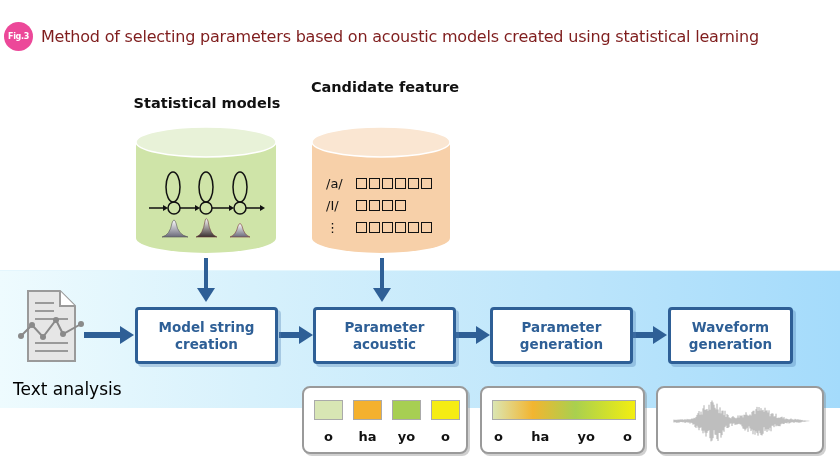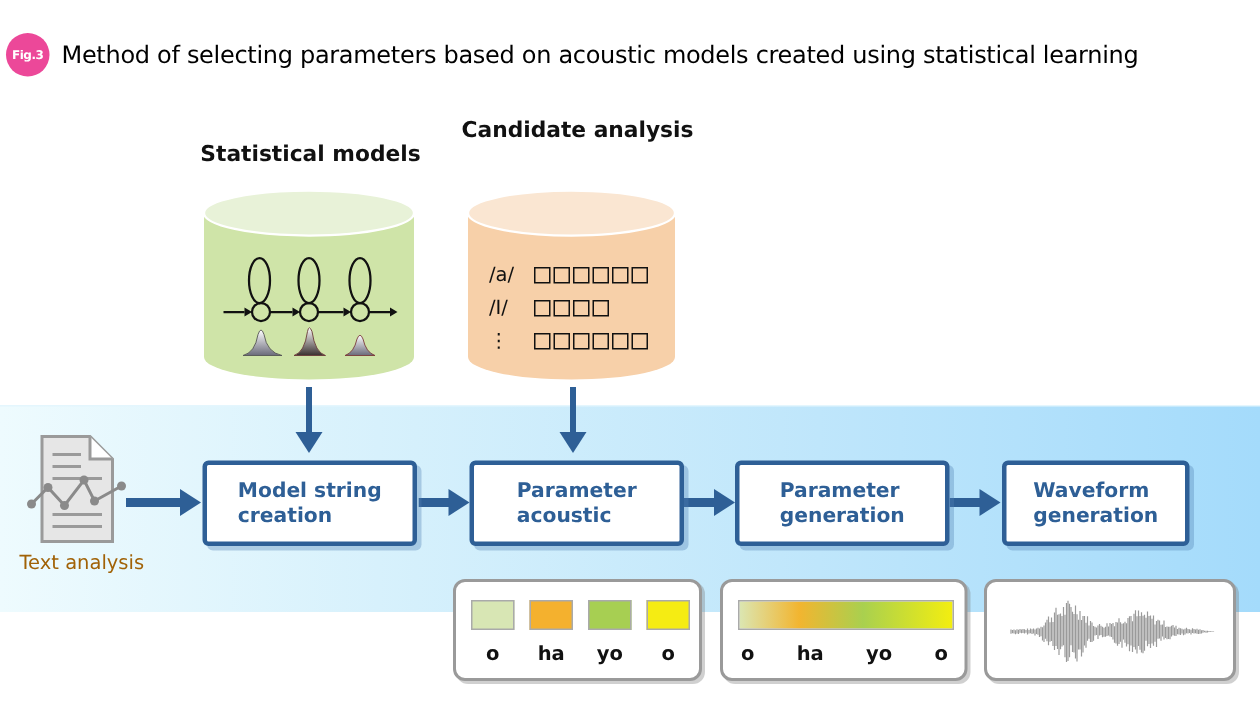--- a/index.html
+++ b/index.html
@@ -2,49 +2,49 @@
 <html><head>
 <meta charset="utf-8">
 <style>
   * { box-sizing: border-box; margin: 0; padding: 0; }
   html, body { width: 840px; height: 469px; background: #ffffff; overflow: hidden; }
   body { position: relative; font-family: "DejaVu Sans", "Liberation Sans", sans-serif; color: #111; }
 
   .title-row { position: absolute; left: 4px; top: 22px; height: 28px; display: flex; align-items: center; }
   .fig-badge { width: 29px; height: 29px; border-radius: 50%; background: #ec4899; color: #fff;
     font-size: 8px; font-weight: bold; display: flex; align-items: center; justify-content: center; letter-spacing: -0.3px; }
-  .title-text { margin-left: 8px; font-size: 16px; color: #000000; letter-spacing: -0.2px; }
+  .title-text { margin-left: 8px; font-size: 16px; color: #7f1d1d; letter-spacing: -0.2px; }
 
   .band { position: absolute; left: 0; top: 270px; width: 840px; height: 138px;
     background: linear-gradient(to right, #eefbfe 0%, #d7f1fc 30%, #bfe6fb 65%, #a4dbfb 100%); }
   .band-top-line { position: absolute; left: 0; top: 270px; width: 840px; height: 1px; background: #e4f6fd; }
 
   .db-label { position: absolute; font-size: 14.5px; font-weight: bold; text-align: center; line-height: 18px; color: #111; }
 
   .cyl { position: absolute; }
 
   .node { position: absolute; top: 307px; height: 57px; background: #fff; border: 3px solid #2e5f96;
     border-radius: 4px; box-shadow: 3px 3px 0 rgba(80,130,180,0.35);
-    display: flex; align-items: center; justify-content: center; 
+    display: flex; align-items: center; justify-content: center; text-align: center;
     color: #2e5f96; font-weight: bold; font-size: 13.5px; line-height: 17px; }
 
   .callout { position: absolute; top: 386px; height: 68px; background: #fff; border: 2px solid #9a9a9a;
     border-radius: 8px; box-shadow: 2px 2px 0 rgba(120,120,120,0.35); }
   .callout-tail { position: absolute; top: -10px; width: 0; height: 0; }
 
   .swatch-row { position: absolute; left: 10px; top: 12px; display: flex; gap: 10px; }
   .swatch { width: 29px; height: 20px; border: 1px solid #aaa; }
   .syll-row { position: absolute; left: 10px; top: 41px; display: flex; gap: 10px; }
   .syll { width: 29px; text-align: center; font-weight: bold; font-size: 13px; color: #111; }
 
   .gradient-bar { position: absolute; left: 10px; top: 12px; width: 144px; height: 20px; border: 1px solid #aaa;
     background: linear-gradient(to right, #dbe6b2 0%, #f2b530 28%, #a9d04f 58%, #f3ee10 100%); }
   .syll-row2 { position: absolute; left: 6px; top: 41px; width: 150px; display: flex; justify-content: space-between; padding: 0 6px; }
 
-  .text-analysis-label { position: absolute; left: 13px; top: 368px; font-size: 13px; color: #a16207; }
+  .text-analysis-label { position: absolute; left: 13px; top: 379px; font-size: 17px; color: #000000; }
 </style>
 </head>
 <body>
 
 <div class="title-row">
   <div class="fig-badge">Fig.3</div>
   <div class="title-text">Method of selecting parameters based on acoustic models created using statistical learning</div>
 </div>
 
 <div class="band"></div>
@@ -83,21 +83,21 @@
       <stop offset="0" stop-color="#ffffff"></stop>
         <stop offset="1" stop-color="#3a3030"></stop>
     </linearGradient>
   </defs>
   <path d="M27 112 Q35 110 37 98 Q39 92 41 98 Q43 110 53 112 Z" fill="url(#gauss1)" stroke="#555" stroke-width="0.6"></path>
   <path d="M61 112 Q68 110 70 96 Q71 91 73 96 Q75 110 82 112 Z" fill="url(#gauss2)" stroke="#6a3a3a" stroke-width="0.6"></path>
   <path d="M95 112 Q101 110 103 101 Q105 96 107 101 Q109 110 115 112 Z" fill="url(#gauss1)" stroke="#7a3a3a" stroke-width="0.6"></path>
 </svg>
 
 <div class="db-label" style="left:300px; top:78px; width:170px;">
-  <div>Candidate analysis</div>
+  <div>Candidate feature</div>
 </div>
 <svg class="cyl" style="left:311px; top:125px;" width="140" height="130" viewBox="0 0 140 130">
   <path d="M1 17 L1 113 A69 15 0 0 0 139 113 L139 17 Z" fill="#f7d0a9"></path>
   <ellipse cx="70" cy="17" rx="69" ry="15" fill="#fae6d2"></ellipse>
   <ellipse cx="70" cy="17" rx="69" ry="15" fill="none" stroke="#ffffff" stroke-width="1.5"></ellipse>
 </svg>
 <div id="cand-rows" style="position:absolute; left:326px; top:172px;">
     <div style="display: flex; align-items: center; height: 22px;">
       <span style="width: 30px; font-size: 13px; color: rgb(17, 17, 17);">/a/</span>
       <span style="display: inline-block; width: 11px; height: 11px; border: 1.5px solid rgb(17, 17, 17); margin-right: 2px;"></span>

